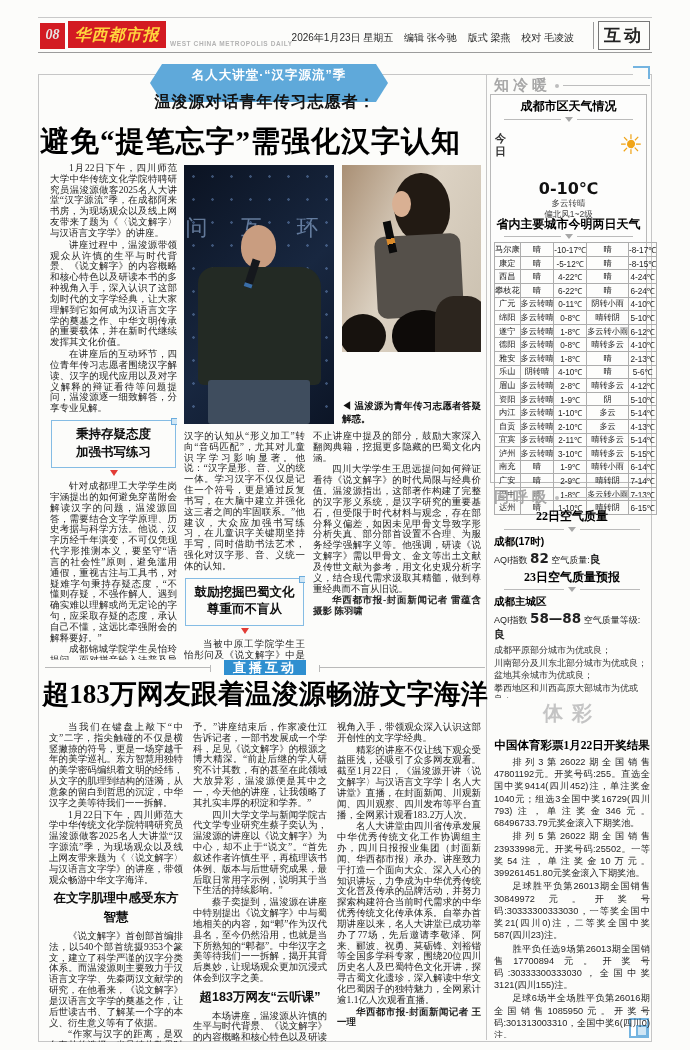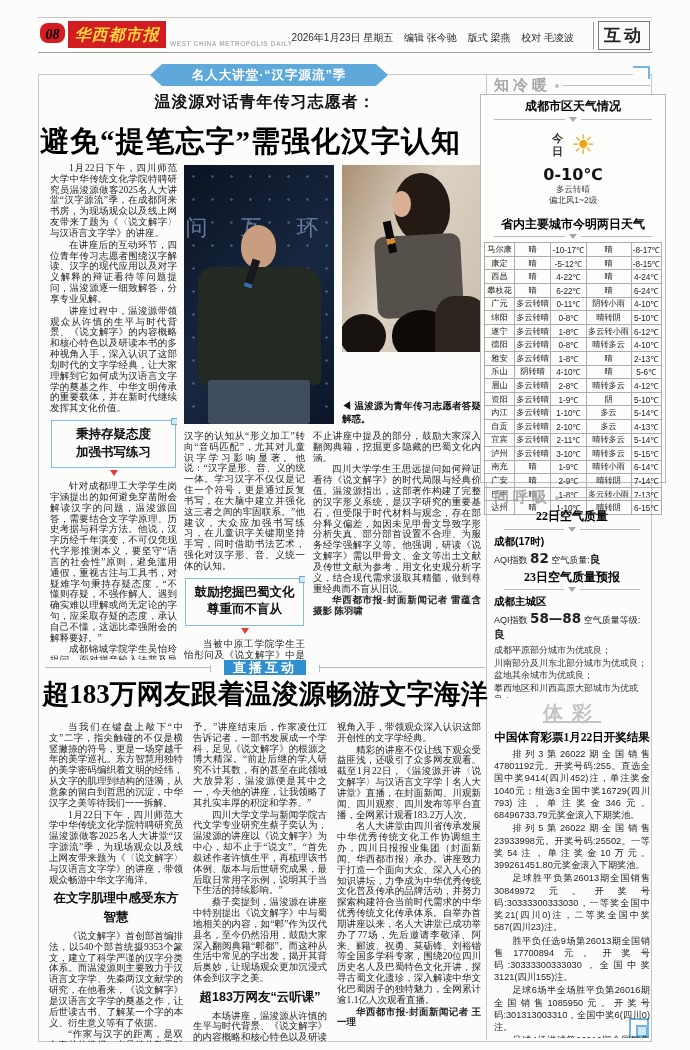--- a/index.html
+++ b/index.html
@@ -1,39 +1,39 @@
 <!DOCTYPE html>
 <html><head>
 <meta charset="utf-8">
 <style>
   html,body{margin:0;padding:0;background:#e8e8e4;}
   .page{position:relative;width:690px;height:1050px;background:#fcfcfa;overflow:hidden;
         font-family:"Liberation Serif","DejaVu Serif",serif;color:#1c1c1c;margin:0 auto;}
   .hr{position:absolute;border-top:1px solid #c9c9c9;}
   
-  .pageno{position:absolute;left:40px;top:23px;width:25px;height:20px;background:#d31b22;
-          color:#000000;font:italic bold 14px/23px "Liberation Serif",serif;text-align:center;border-radius:8px;}
+  .pageno{position:absolute;left:40px;top:23px;width:25px;height:26px;background:#d31b22;
+          color:#e5e5e5;font:italic bold 14px/23px "Liberation Serif",serif;text-align:center;}
   .masthead{position:absolute;left:68px;top:21px;width:98px;height:27px;background:#d31b22;
             color:#ffd43d;font:italic bold 16px/27px "Liberation Serif",serif;text-align:center;letter-spacing:1px;}
   .mast-en{position:absolute;left:170px;top:40px;font:bold 6.5px "Liberation Sans",sans-serif;
            color:#b3b3b3;letter-spacing:.6px;}
   .dateline{position:absolute;right:116px;top:31px;font:10px "Liberation Sans",sans-serif;color:#2a2a2a;}
   .dateline span{margin-left:8px;}
   .section-box{position:absolute;right:40px;top:21px;width:50px;height:27px;border:1.5px solid #777;
                font:bold 17px/27px "Liberation Sans",sans-serif;text-align:center;letter-spacing:3px;color:#222;}
   .section-box::before{content:"";position:absolute;left:-6px;top:0;height:27px;border-left:1px solid #999;}
   
   .frame{position:absolute;left:38px;top:74px;width:612px;height:966px;border:1px solid #c6c6c6;}
   .vdiv{position:absolute;left:486px;top:74px;height:966px;border-left:1px solid #c6c6c6;}
   .corner-tr{position:absolute;left:633px;top:66px;width:15px;height:11px;
              border-top:2px solid #74b4e0;border-right:2px solid #74b4e0;background:#fcfcfa;}
   .corner-br-o{position:absolute;left:629px;top:1018px;width:16px;height:16px;border:2px solid #74b4e0;background:#fff;}
   .corner-br-i{position:absolute;left:636px;top:1025px;width:8px;height:8px;border:2px solid #74b4e0;background:#cfe6f5;}
   
-  .ribbon{position:absolute;left:150px;top:64px;width:238px;height:22px;background:#5fa9da;
+  .ribbon{position:absolute;left:150px;top:64px;width:238px;height:38px;background:#5fa9da;
           clip-path:polygon(12px 0,calc(100% - 12px) 0,100% 50%,calc(100% - 12px) 100%,12px 100%,0 50%);
           color:#fff;font:bold 12.5px/22px "Liberation Sans",sans-serif;text-align:center;letter-spacing:1px;}
   .kicker{position:absolute;left:45px;top:92px;width:440px;text-align:center;
           font:bold 16px "Liberation Sans",sans-serif;color:#121212;letter-spacing:1px;}
   .headline{position:absolute;left:40px;top:124px;width:450px;text-align:left;
             font:bold 29px/1.2 "Liberation Serif","DejaVu Serif",serif;color:#000;letter-spacing:1px;}
   
   .col{position:absolute;text-align:justify;text-justify:inter-ideograph;font-size:9.5px;
        line-height:1.14;overflow:hidden;color:#222;}
   .col p{margin:0 0 1px;text-indent:2em;}
@@ -78,49 +78,49 @@
   .live-banner .ln.l::after{right:0;} .live-banner .ln.r::after{left:0;}
   .live-tag{background:#2f8fd0;color:#ffffff;font:bold 13px/1 "Liberation Sans",sans-serif;
             letter-spacing:3px;padding:1px 9px;margin:0 13px;}
   .b-headline{position:absolute;left:40px;top:678px;width:450px;text-align:center;
               font:bold 27px/1.2 "Liberation Serif",serif;color:#000;}
   
   .sb-label{position:absolute;display:flex;align-items:center;width:156px;left:494px;
             font:bold 15px "Liberation Sans",sans-serif;color:#a7a7a7;letter-spacing:4px;justify-content:center;}
   .sb-label .ln{flex:1;border-top:1px solid #bdbdbd;margin-left:4px;}
   .sb-label .dot{width:4px;height:4px;background:#bdbdbd;border-radius:50%;margin-left:4px;}
-  .wx-box{position:absolute;left:480px;top:94px;width:186px;height:389px;border:1px solid #b9b9b9;
+  .wx-box{position:absolute;left:490px;top:94px;width:157px;height:389px;border:1px solid #b9b9b9;
           padding:4px 3px 8px;box-sizing:border-box;background:#fdfdfc;}
   .sb-title{font:bold 12px/1.3 "Liberation Serif",serif;text-align:center;color:#000;}
   .div-tri{display:flex;align-items:center;gap:4px;margin:2px 10px 3px;}
   .div-tri .ln{flex:1;border-top:1px solid #bbb;}
   .div-tri .tri{width:0;height:0;border-left:4px solid transparent;border-right:4px solid transparent;
                 border-top:5px solid #a7a7a7;}
   .wx-days{display:flex;height:92px;}
   .wx-day{flex:1;text-align:center;position:relative;}
   .wx-day.sep{border-left:1px dashed #c2c2c2;}
-  .wx-top{display:flex;justify-content:center;align-items:center;gap:7px;height:40px;}
+  .wx-top{display:flex;justify-content:space-between;align-items:center;gap:7px;height:40px;}
   .vlabel{display:inline-block;width:13px;font:bold 11px/1.15 "Liberation Sans",sans-serif;color:#333;}
   .wicon{font-size:27px;line-height:30px;}
   .wicon.sun{color:#f0a418;} .wicon.cloud{color:#98a0a8;}
-  .wx-temp{font:bold 16px "DejaVu Sans",sans-serif;color:#111;margin-top:0;}
+  .wx-temp{font:bold 16px "DejaVu Sans",sans-serif;color:#111;margin-top:14px;}
   .wx-cond,.wx-wind{font:8.5px "Liberation Sans",sans-serif;color:#444;line-height:1.35;}
   .wx-table{width:100%;border-collapse:collapse;margin-top:2px;
             font:8.2px "Liberation Sans",sans-serif;color:#222;}
   .wx-table td{border:1px solid #adadad;text-align:center;padding:.8px 0;white-space:nowrap;}
   .wx-table td:first-child{width:29px;}
   .air{position:absolute;left:494px;top:488px;width:156px;height:210px;overflow:hidden;}
   .air-city{font:bold 10.5px "Liberation Sans",sans-serif;margin:2px 0 1px;color:#000;}
   .aqi-line{font:9px "Liberation Sans",sans-serif;color:#222;margin-bottom:3px;}
   .aqi-line b{font-size:13.5px;font-family:"DejaVu Sans",sans-serif;}
   .aqi-line .qv{font-size:11px;}
   .air-note{font:9px/1.28 "Liberation Serif",serif;color:#333;margin:0 0 1px;text-indent:0;}
   .lot{position:absolute;left:494px;top:700px;width:156px;height:338px;overflow:hidden;}
   .lot-label{font:bold 20px "Liberation Sans",sans-serif;color:#c4c4c4;letter-spacing:9px;
-             text-align:center;margin-bottom:3px;text-decoration:underline;}
+             text-align:center;margin-bottom:11px;}
   .lot-title{font:bold 11.5px "Liberation Serif",serif;text-align:center;margin-bottom:3px;color:#000;}
   .lot-para{font:9.2px/1.33 "Liberation Sans",sans-serif;font-weight:500;color:#1d1d1d;
             text-align:justify;text-indent:2em;margin:0 0 1px;}
 </style>
 </head>
 <body>
 
 <div class="page">
 
   <div class="hr" style="left:38px;right:38px;top:17px;width:614px;"></div>
@@ -143,22 +143,22 @@
   <div class="corner-br-o"></div>
   <div class="corner-br-i"></div>
 
   <div class="ribbon">名人大讲堂·“汉字源流”季</div>
   <div class="kicker">温浚源对话青年传习志愿者：</div>
   <div class="headline">避免“提笔忘字”需强化汉字认知</div>
 
   <div class="col" style="left:50px;top:163px;width:127px;height:497px;">
     <div>
         <p>1月22日下午，四川师范大学中华传统文化学院特聘研究员温浚源做客2025名人大讲堂“汉字源流”季，在成都阿来书房，为现场观众以及线上网友带来了题为《〈说文解字〉与汉语言文字学》的讲座。</p>
+        <p>讲座过程中，温浚源带领观众从许慎的生平与时代背景、《说文解字》的内容概略和核心特色以及研读本书的多种视角入手，深入认识了这部划时代的文字学经典，让大家理解到它如何成为汉语言文字学的奠基之作、中华文明传承的重要载体，并在新时代继续发挥其文化价值。</p>
         <p>在讲座后的互动环节，四位青年传习志愿者围绕汉字解读、汉字的现代应用以及对字义解释的辩证看待等问题提问，温浚源逐一细致解答，分享专业见解。</p>
-        <p>讲座过程中，温浚源带领观众从许慎的生平与时代背景、《说文解字》的内容概略和核心特色以及研读本书的多种视角入手，深入认识了这部划时代的文字学经典，让大家理解到它如何成为汉语言文字学的奠基之作、中华文明传承的重要载体，并在新时代继续发挥其文化价值。</p>
       </div>
     <div class="box-sub">
       <div>秉持存疑态度</div>
       <div>加强书写练习</div>
     </div>
     <div>
         <p>针对成都理工大学学生岗宇涵提出的如何避免穿凿附会解读汉字的问题，温浚源回答，需要结合文字学原理、历史考据与科学方法。他说，汉字历经千年演变，不可仅凭现代字形推测本义，要坚守“语言的社会性”原则，避免滥用通假，重视古注与工具书，对疑难字句秉持存疑态度，“不懂则存疑，不强作解人。遇到确实难以理解或尚无定论的字句，应采取存疑的态度，承认自己不懂，这远比牵强附会的解释要好。”</p>
         <p>成都锦城学院学生吴怡玲提问，面对拼音输入法普及导致人们对汉字字形关注减少的现象，应该怎么办？对此，温浚源认为，拼音输入法的便捷性虽提升了输入效率，却也造成“提笔忘字”的普遍问题，让大众对</p>
       </div>
   </div>
@@ -212,21 +212,21 @@
     <div class="b-subhead">在文字肌理中感受东方智慧</div>
     <div>
         <p>《说文解字》首创部首编排法，以540个部首统摄9353个篆文，建立了科学严谨的汉字分类体系。而温浚源则主要致力于汉语言文字学、先秦两汉文献学的研究，在他看来，《说文解字》是汉语言文字学的奠基之作，让后世读古书、了解某一个字的本义、衍生意义等有了依据。</p>
         <p>“作家与汉字的距离，是双向奔赴的选择，也是彼此敬畏时间的赠</p>
       </div>
   </div>
   <div class="col" style="left:193px;top:722px;width:134px;height:320px;">
     <p class="flush">予。”讲座结束后，作家凌仕江告诉记者，一部书发展成一个学科，足见《说文解字》的根源之博大精深。“前赴后继的学人研究不计其数，有的甚至在此领域大放异彩，温浚源便是其中之一，今天他的讲座，让我领略了其扎实丰厚的积淀和学养。”</p>
     <div>
         <p>四川大学文学与新闻学院古代文学专业研究生蔡子奕认为，温浚源的讲座以《说文解字》为中心，却不止于“说文”。“首先叙述作者许慎生平，再梳理该书体例、版本与后世研究成果，最后取日常用字示例，说明其于当下生活的持续影响。”</p>
-        <p>蔡子奕提到，温浚源在讲座中特别提出《说文解字》中与蜀地相关的内容，如“郫”作为汉代县名，至今仍然沿用，鼓励大家深入翻阅典籍“郫都”。而这种从生活中常见的字出发，揭开其背后奥妙，让现场观众更加沉浸式体会到汉字之美。</p>
+        <p>蔡子奕提到，温浚源在讲座中特别提出《说文解字》中与蜀地相关的内容，如“郫”作为汉代县名，至今仍然沿用，也就是当下所熟知的“郫都”。中华汉字之美等待我们一一拆解，揭开其背后奥妙，让现场观众更加沉浸式体会到汉字之美。</p>
       </div>
     <div class="b-subhead">超183万网友“云听课”</div>
     <p>本场讲座，温浚源从许慎的生平与时代背景、《说文解字》的内容概略和核心特色以及研读本书的路径等</p>
   </div>
   <div class="col" style="left:337px;top:722px;width:144px;height:320px;">
     <p class="flush">视角入手，带领观众深入认识这部开创性的文字学经典。</p>
     <div>
         <p>精彩的讲座不仅让线下观众受益匪浅，还吸引了众多网友观看。截至1月22日，《温浚源开讲〈说文解字〉与汉语言文字学丨名人大讲堂》直播，在封面新闻、川观新闻、四川观察、四川发布等平台直播，全网累计观看183.2万人次。</p>
         <p>名人大讲堂由四川省传承发展中华优秀传统文化工作协调组主办，四川日报报业集团（封面新闻、华西都市报）承办。讲座致力于打造一个面向大众、深入人心的知识讲坛，力争成为中华优秀传统文化普及传承的品牌活动，并努力探索构建符合当前时代需求的中华优秀传统文化传承体系。自举办首期讲座以来，名人大讲堂已成功举办了77场，先后邀请李敬泽、阿来、郦波、祝勇、莫砺锋、刘裕锴等全国多学科专家，围绕20位四川历史名人及巴蜀特色文化开讲，探寻古蜀文化遗珍，深入解读中华文化巴蜀因子的独特魅力，全网累计逾1.1亿人次观看直播。</p>
       </div>

